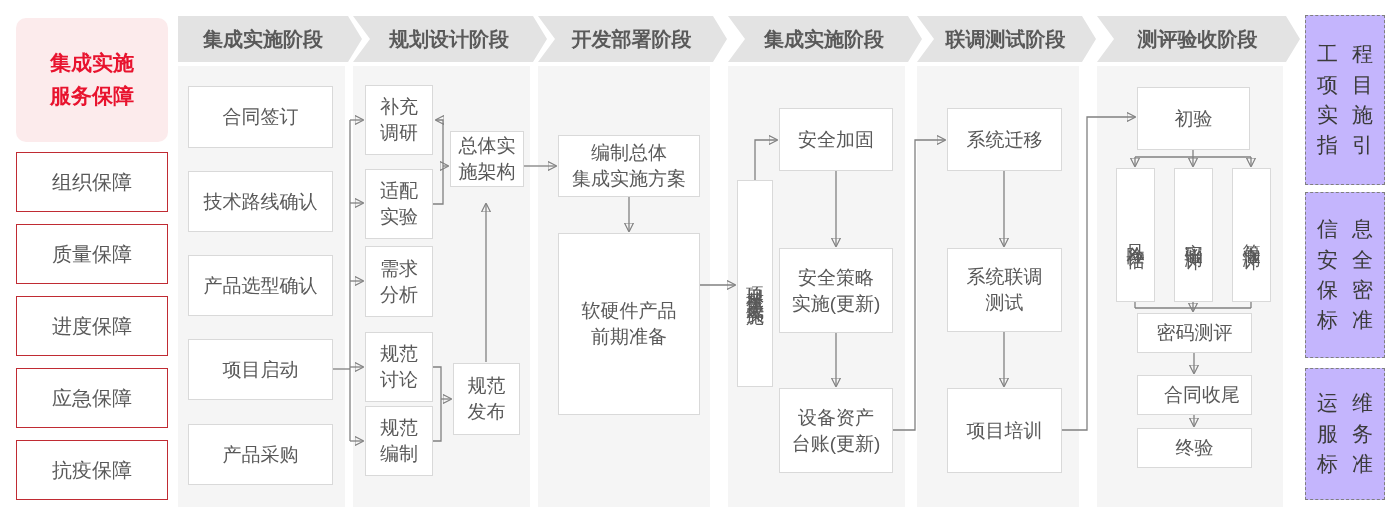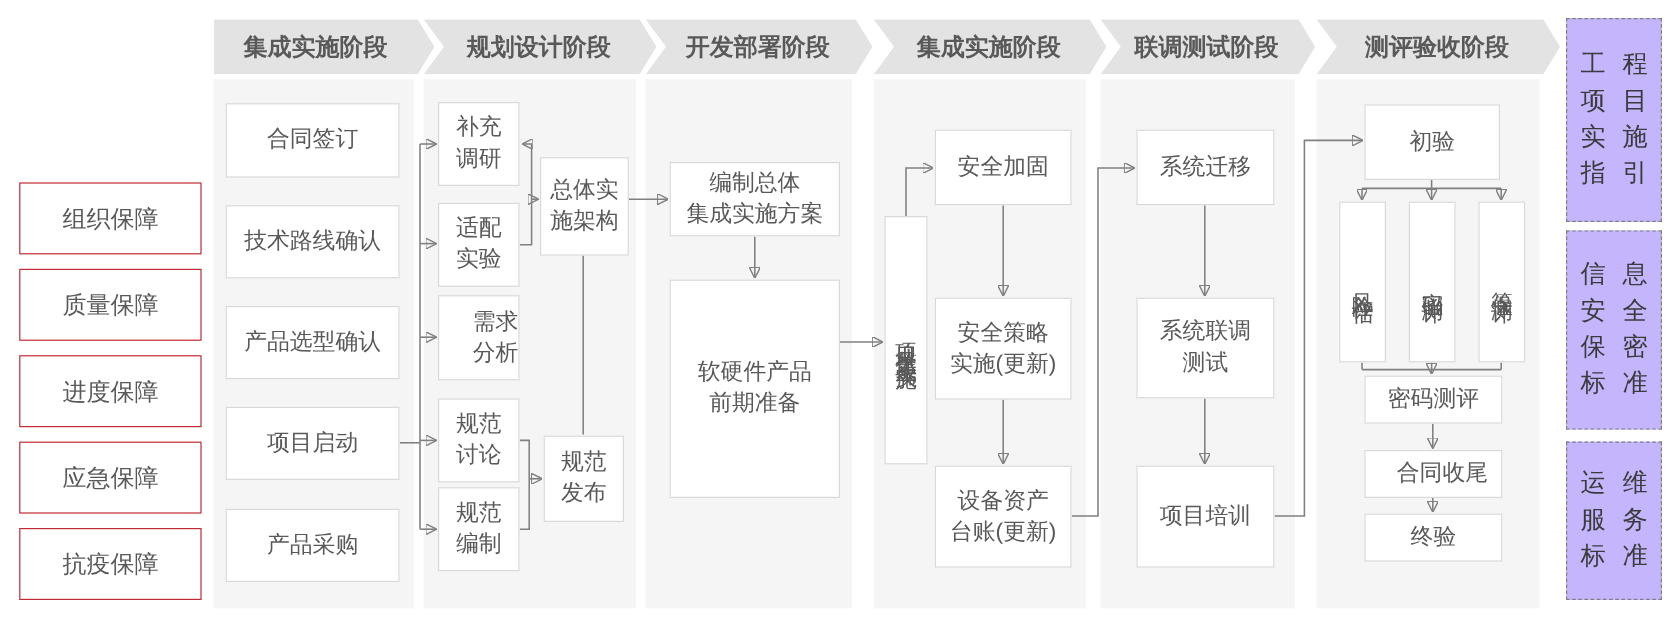--- a/index.html
+++ b/index.html
@@ -134,20 +134,24 @@
     <path d="M1251 157 V166" marker-end="url(#ah)"></path>
 
     <path d="M1135 302 V308"></path>
     <path d="M1251 302 V308"></path>
     <path d="M1135 308 H1251"></path>
     <path d="M1193 302 V311" marker-end="url(#ah)"></path>
     <path d="M1194 353 V373" marker-end="url(#ah)"></path>
     <path d="M1194 415 V426" marker-end="url(#ah)"></path>
   </svg>
 
+  <div class="side-title">
+    <span>集成实施</span>
+    <span>服务保障</span>
+  </div>
   <div class="side-item" style="top:152px;">
       <span>组织保障</span>
     </div>
   <div class="side-item" style="top:224px;">
       <span>质量保障</span>
     </div>
   <div class="side-item" style="top:296px;">
       <span>进度保障</span>
     </div>
   <div class="side-item" style="top:368px;">
@@ -174,33 +178,33 @@
     </div>
 
   <div class="node" style="left:365px;top:85px;width:68px;height:70px;">
       <span>补充</span>
       <span>调研</span>
     </div>
   <div class="node" style="left:365px;top:169px;width:68px;height:70px;">
       <span>适配</span>
       <span>实验</span>
     </div>
-  <div class="node" style="left:365px;top:246px;width:68px;height:71px;align-items:flex-end;">
+  <div class="node" style="left:365px;top:246px;width:68px;height:71px;">
       <span>需求</span>
       <span>分析</span>
     </div>
   <div class="node" style="left:365px;top:332px;width:68px;height:70px;">
       <span>规范</span>
       <span>讨论</span>
     </div>
   <div class="node" style="left:365px;top:406px;width:68px;height:70px;">
       <span>规范</span>
       <span>编制</span>
     </div>
-  <div class="node" style="left:450px;top:131px;width:74px;height:82px;">
+  <div class="node" style="left:450px;top:131px;width:74px;height:56px;">
       <span>总体实</span>
       <span>施架构</span>
     </div>
   <div class="node" style="left:453px;top:363px;width:67px;height:72px;">
       <span>规范</span>
       <span>发布</span>
     </div>
 
   <div class="node" style="left:558px;top:135px;width:142px;height:62px;">
       <span>编制总体</span>

